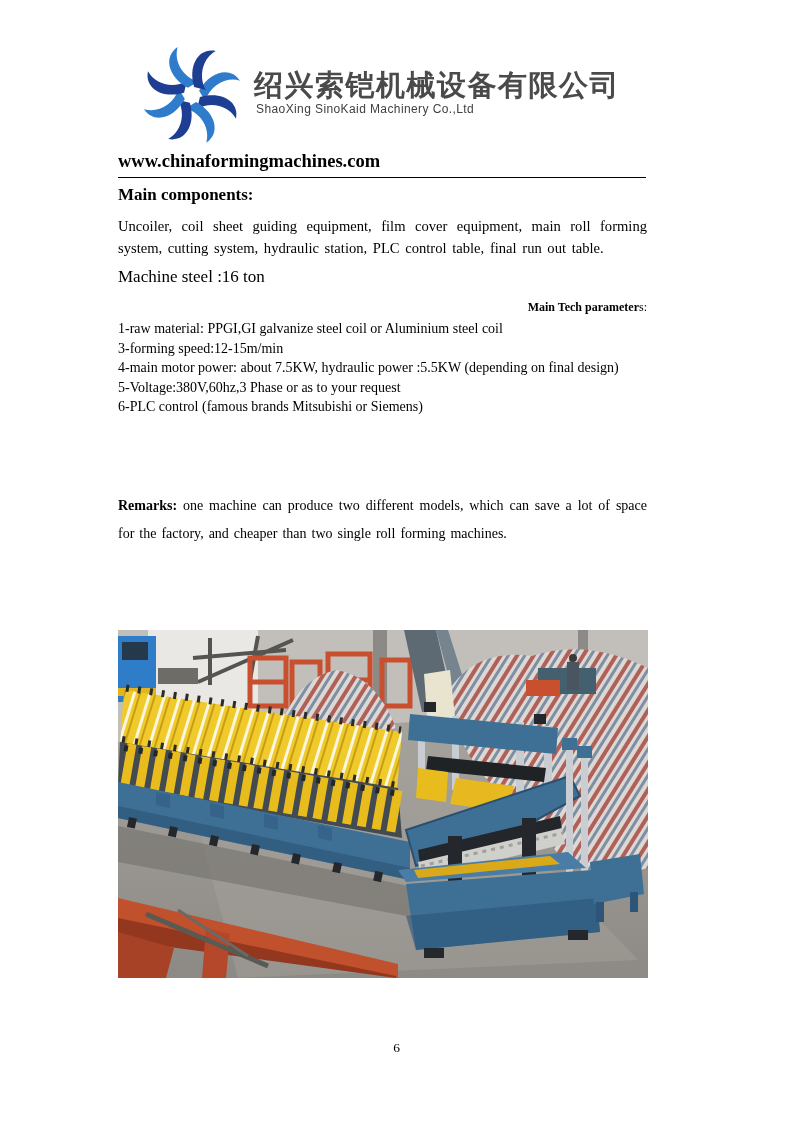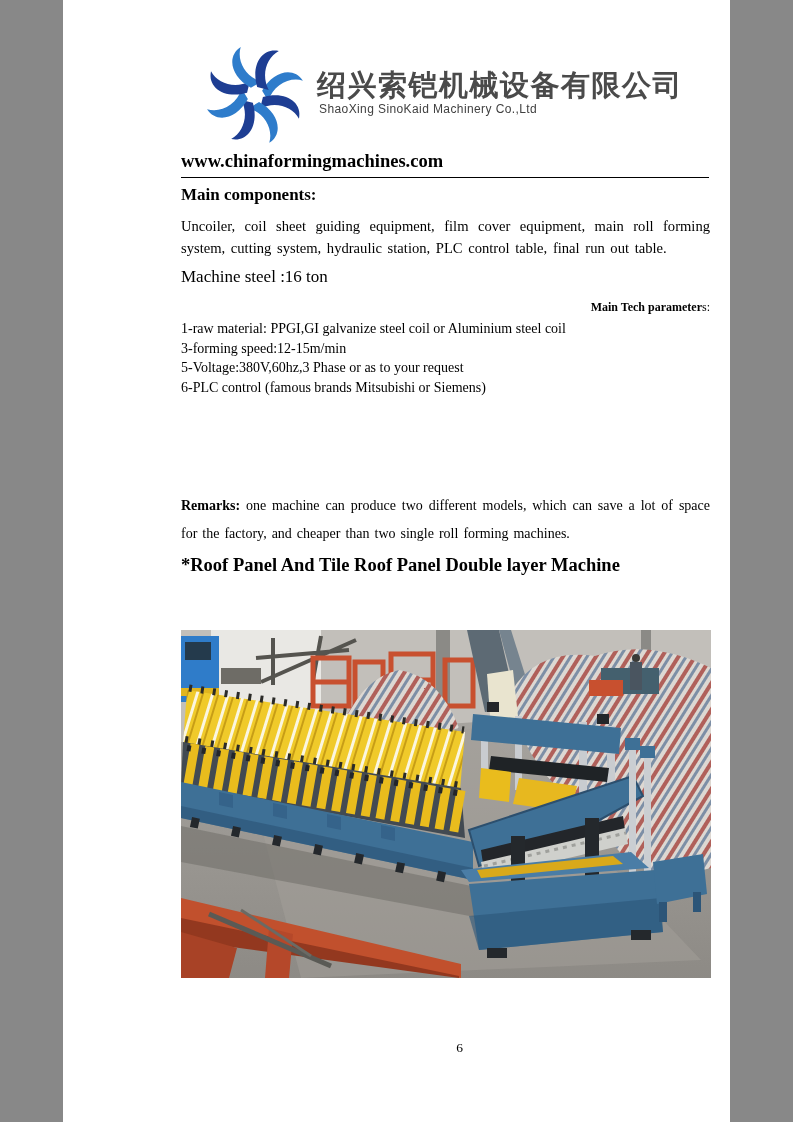--- a/index.html
+++ b/index.html
@@ -1,17 +1,17 @@
 <!DOCTYPE html>
 <html style="--logo-dark-blue: #1e3e93; --logo-light-blue: #2e7ccb; --machine-blue: #3e7096; --machine-blue-dark: #2c5578; --stand-yellow: #e9bc1d; --deck-yellow: #f0ca2a; --frame-red: #c8502f; --beam-red: #c1502d; --floor-gray: #98958f; --wall-gray: #c2bfba; --tarp-red: #b0605a; --tarp-blue: #7d8fa6;"><head>
 <meta charset="utf-8">
 <style>
   html,body{margin:0;padding:0;background:#888;}
   #page{
-    position:relative;width:667px;height:1122px;background:#ffffff;
+    position:relative;width:793px;height:1122px;background:#ffffff;
     font-family:"Liberation Serif", serif;color:#000;overflow:hidden;
     margin:0 auto;
   }
   .abs{position:absolute;}
 
   
   #logo{left:141px;top:47px;width:102px;height:94px;}
   #company-cn{
     left:254px;top:66px;width:310px;
     font-family:"Liberation Sans", sans-serif;font-weight:bold;
@@ -78,27 +78,27 @@
 
   <div class="abs doc-col" id="main-components-body">Uncoiler, coil sheet guiding equipment, film cover equipment, main roll forming system, cutting system, hydraulic station, PLC control table, final run out table.</div>
   <div class="abs doc-col" id="main-components-title">Main components:</div>
   <div class="abs doc-col" id="machine-weight">Machine steel :16 ton</div>
 
   <div class="abs doc-col" id="tech-title"><b>Main Tech parameter</b><span>s:</span></div>
 
   <div class="abs doc-col" id="tech-list">
     <div>1-raw material: PPGI,GI galvanize steel coil or Aluminium steel coil</div>
     <div>3-forming speed:12-15m/min</div>
+    <div>4-main motor power: about 7.5KW, hydraulic power :5.5KW (depending on final design)</div>
     <div>5-Voltage:380V,60hz,3 Phase or as to your request</div>
     <div>6-PLC control (famous brands Mitsubishi or Siemens)</div>
   </div>
 
   <div class="abs doc-col" id="remarks"><b>Remarks:</b><span> one machine can produce two different models, which can save a lot of space for the factory, and cheaper than two single roll forming machines.</span></div>
 
-  <div class="abs doc-col" id="product-heading">*Roof Panel And Tile Roof Panel Double layer Machine</div>
 
   <div class="abs" id="machine-photo" title="Roof panel and tile roof panel double layer roll forming machine in a factory workshop">
     <svg viewBox="0 0 530 348" preserveAspectRatio="none">
       <defs>
         <pattern id="tarp" width="14" height="14" patternUnits="userSpaceOnUse" patternTransform="rotate(32)">
           <rect width="14" height="14" fill="#ddd8d2"></rect>
           <rect x="0" width="4" height="14" fill="#b0605a"></rect>
           <rect x="7" width="3" height="14" fill="#7d8fa6"></rect>
         </pattern>
         <pattern id="rollers" width="15" height="80" patternUnits="userSpaceOnUse" patternTransform="rotate(9) skewX(-8)">

